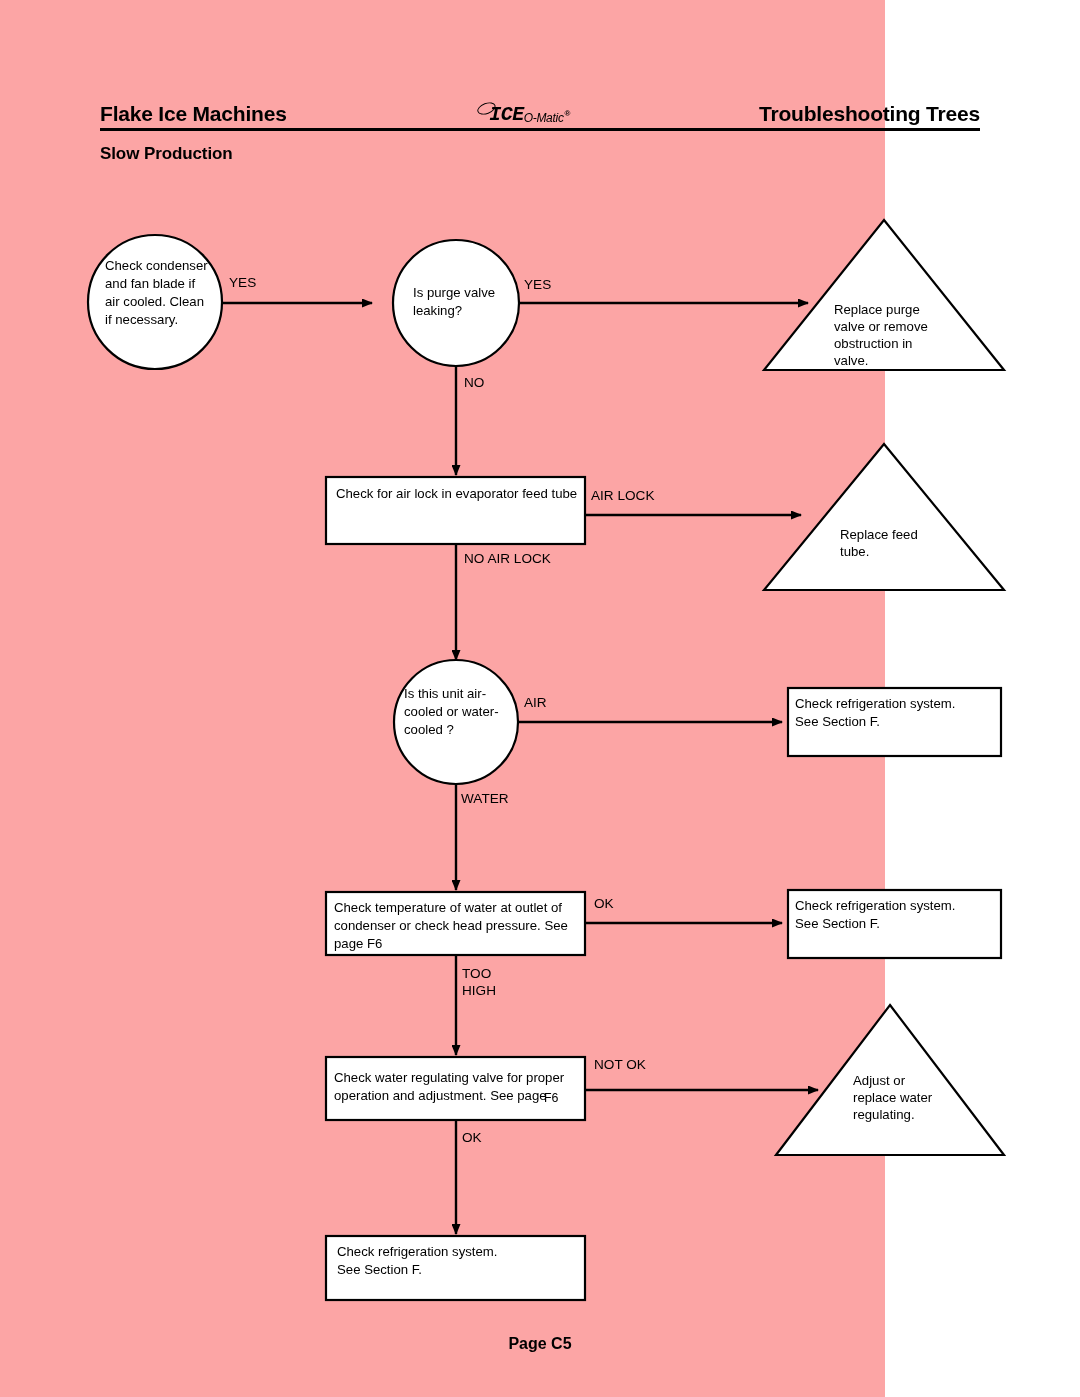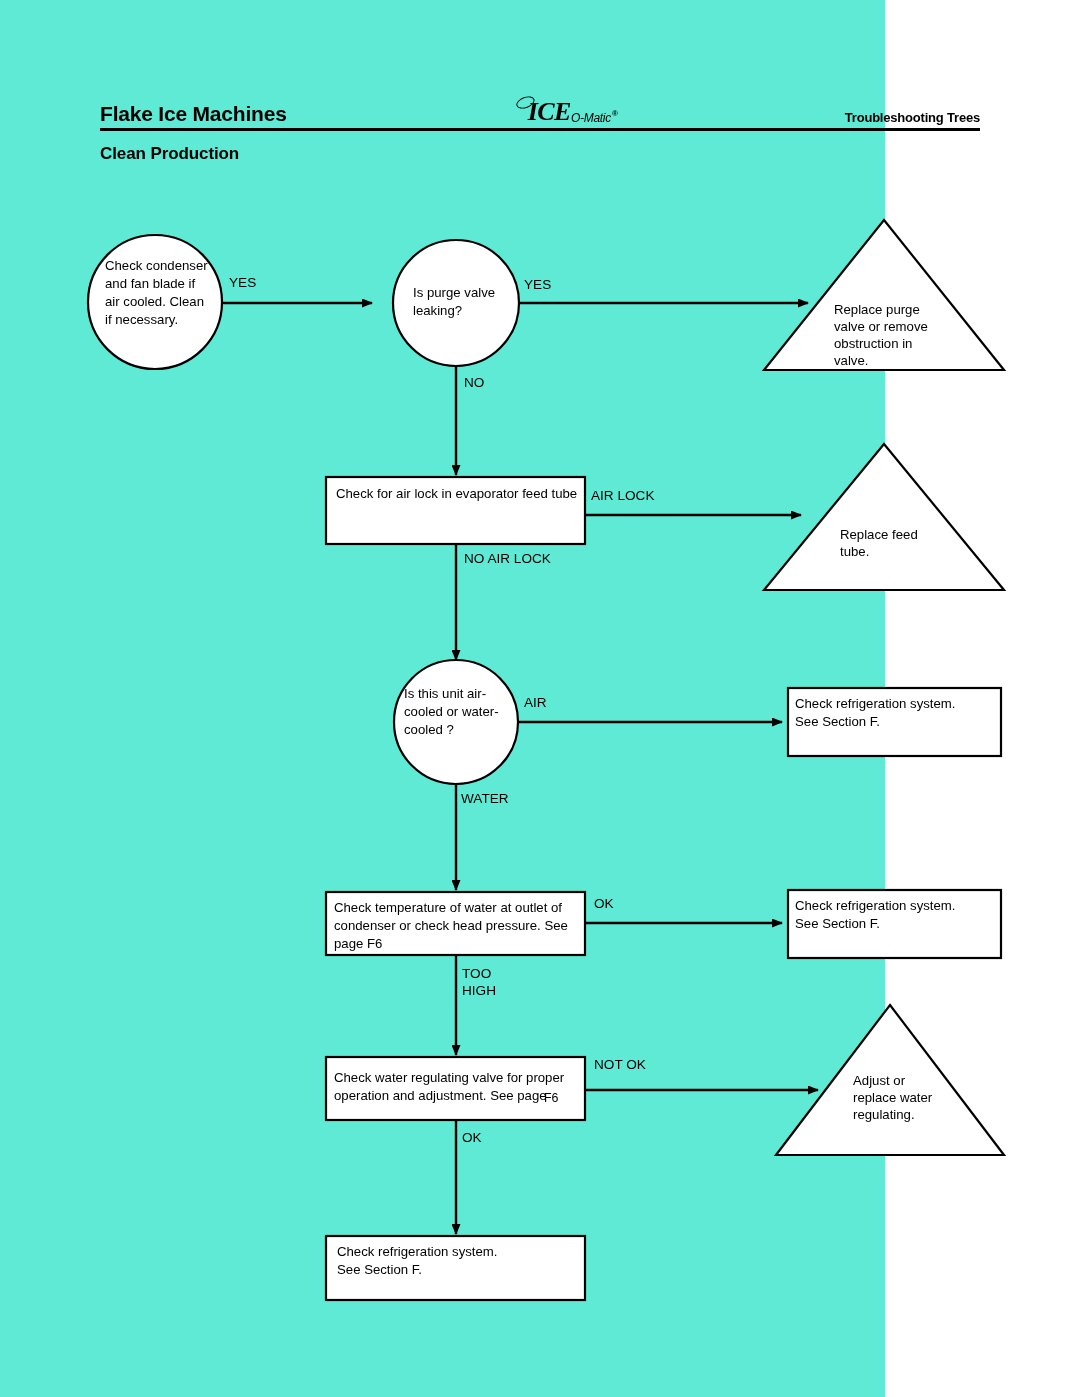--- a/index.html
+++ b/index.html
@@ -13,21 +13,21 @@
     height: 1397px;
     font-family: "Liberation Sans", sans-serif;
     color: #000000;
     position: relative;
     overflow: hidden;
   }
   .page {
     position: relative;
     width: 885px;
     height: 1397px;
-    background: #5eead4;
+    background: #fca5a5;
   }
 
   
   .header {
     position: absolute;
     left: 100px;
     top: 86px;
     width: 880px;
     height: 42px;
     border-bottom: 3px solid #000;
@@ -37,21 +37,21 @@
   }
   .header-title {
     font-size: 21px;
     font-weight: bold;
     letter-spacing: -0.2px;
     line-height: 1;
     padding-bottom: 4px;
     white-space: nowrap;
   }
   .header-right {
-    font-size: 13px;
+    font-size: 21px;
     font-weight: bold;
     letter-spacing: -0.2px;
     line-height: 1;
     padding-bottom: 4px;
     white-space: nowrap;
   }
   .logo {
     position: relative;
     padding-bottom: 3px;
     display: flex;
@@ -63,22 +63,22 @@
     position: absolute;
     left: 2px;
     top: -2px;
     width: 17px;
     height: 9px;
     border: 1.6px solid #000;
     border-radius: 50%;
     transform: rotate(-20deg);
   }
   .logo-ice {
-    font-family: Liberation Serif, serif;
-    font-size: 26px;
+    font-family: Liberation Mono, monospace;
+    font-size: 20px;
     font-weight: bold;
     font-style: italic;
     letter-spacing: -0.5px;
     padding-left: 14px;
   }
   .logo-omatic {
     font-size: 12px;
     font-weight: normal;
     font-style: italic;
     letter-spacing: -0.3px;
@@ -162,21 +162,21 @@
     <div class="logo">
       <span class="logo-ellipse"></span>
       <span class="logo-ice">ICE</span>
       <span class="logo-omatic">O-Matic</span>
       <span class="logo-reg">®</span>
     </div>
 
     <div class="header-right">Troubleshooting Trees</div>
   </div>
 
-  <div class="subtitle">Clean Production</div>
+  <div class="subtitle">Slow Production</div>
 
   <div class="flow">
     <svg width="1080" height="1397" viewBox="0 0 1080 1397">
 
       <defs>
         <marker id="arrow" markerWidth="11" markerHeight="9" refX="10" refY="4.5" orient="auto" markerUnits="userSpaceOnUse">
           <path d="M0,0 L11,4.5 L0,9 Z" fill="#000"></path>
         </marker>
       </defs>
 
@@ -304,14 +304,15 @@
         <text class="edge-label" x="462" y="983">HIGH</text>
 
         <text class="edge-label" x="594" y="1057">NOT OK</text>
 
         <text class="edge-label" x="462" y="1130">OK</text>
       </g>
 
     </svg>
   </div>
 
+  <div class="footer">Page C5</div>
 
 </div>
 
 </body></html>

